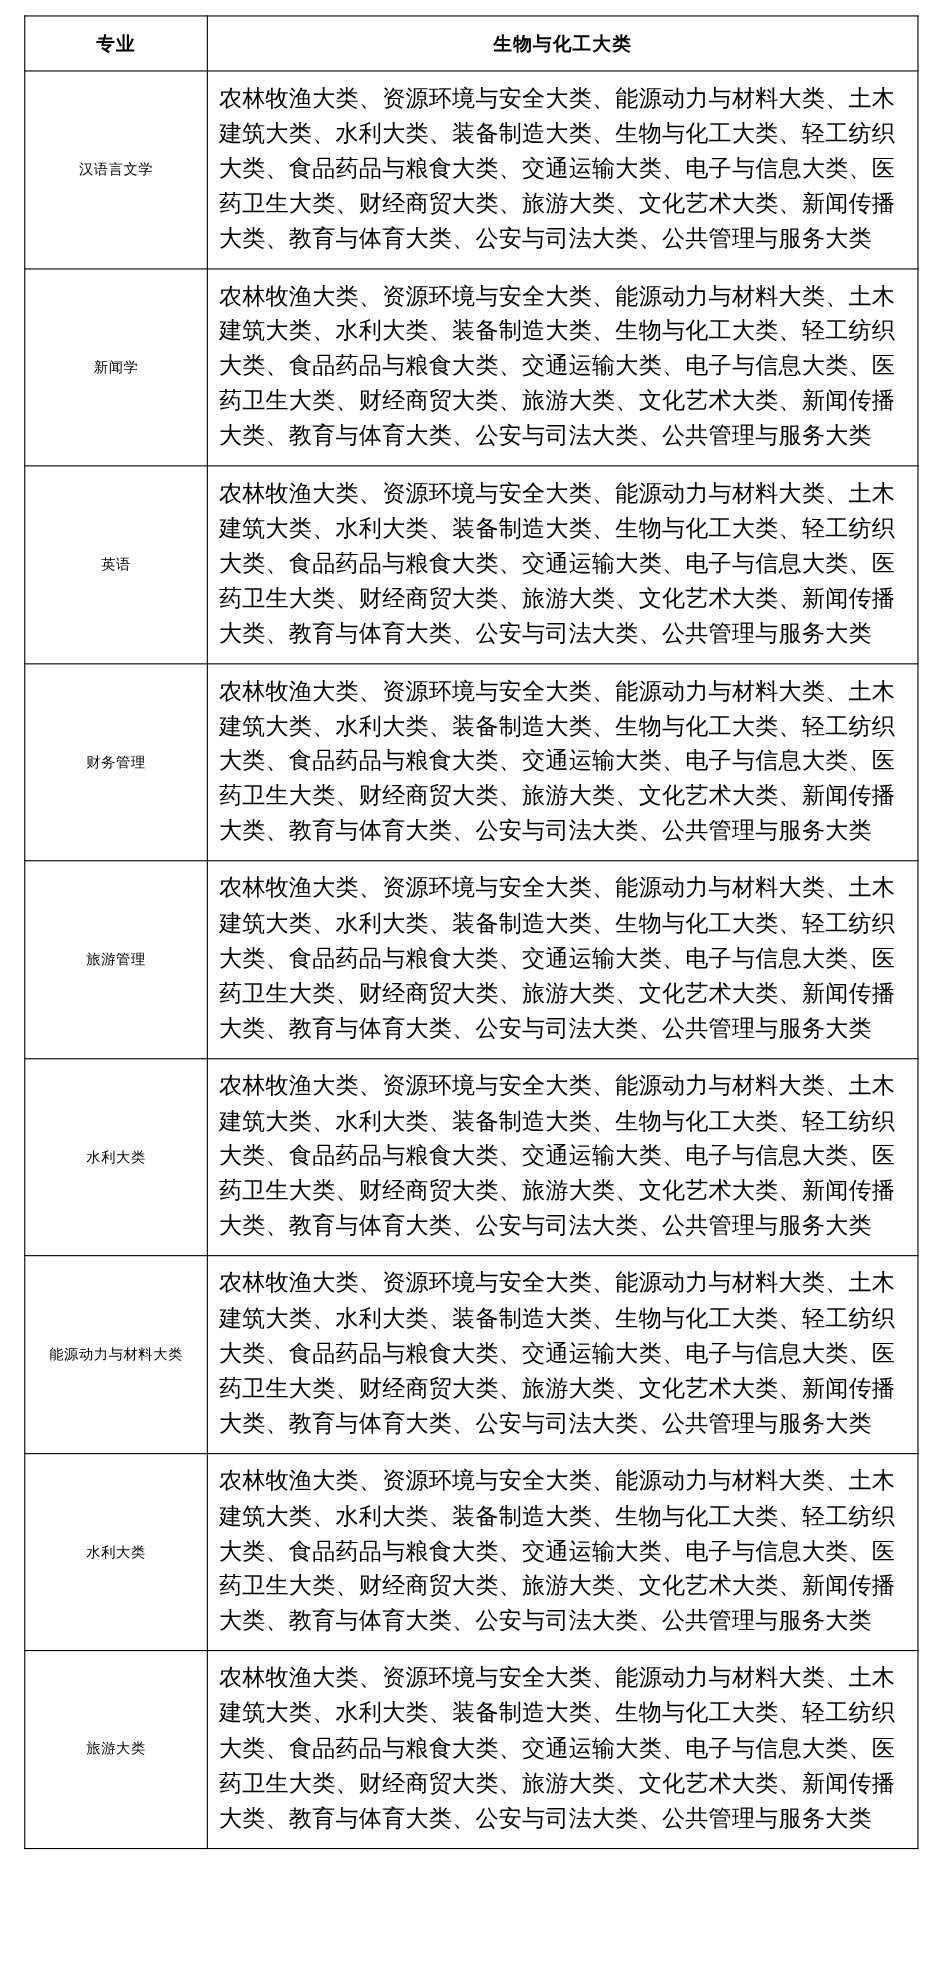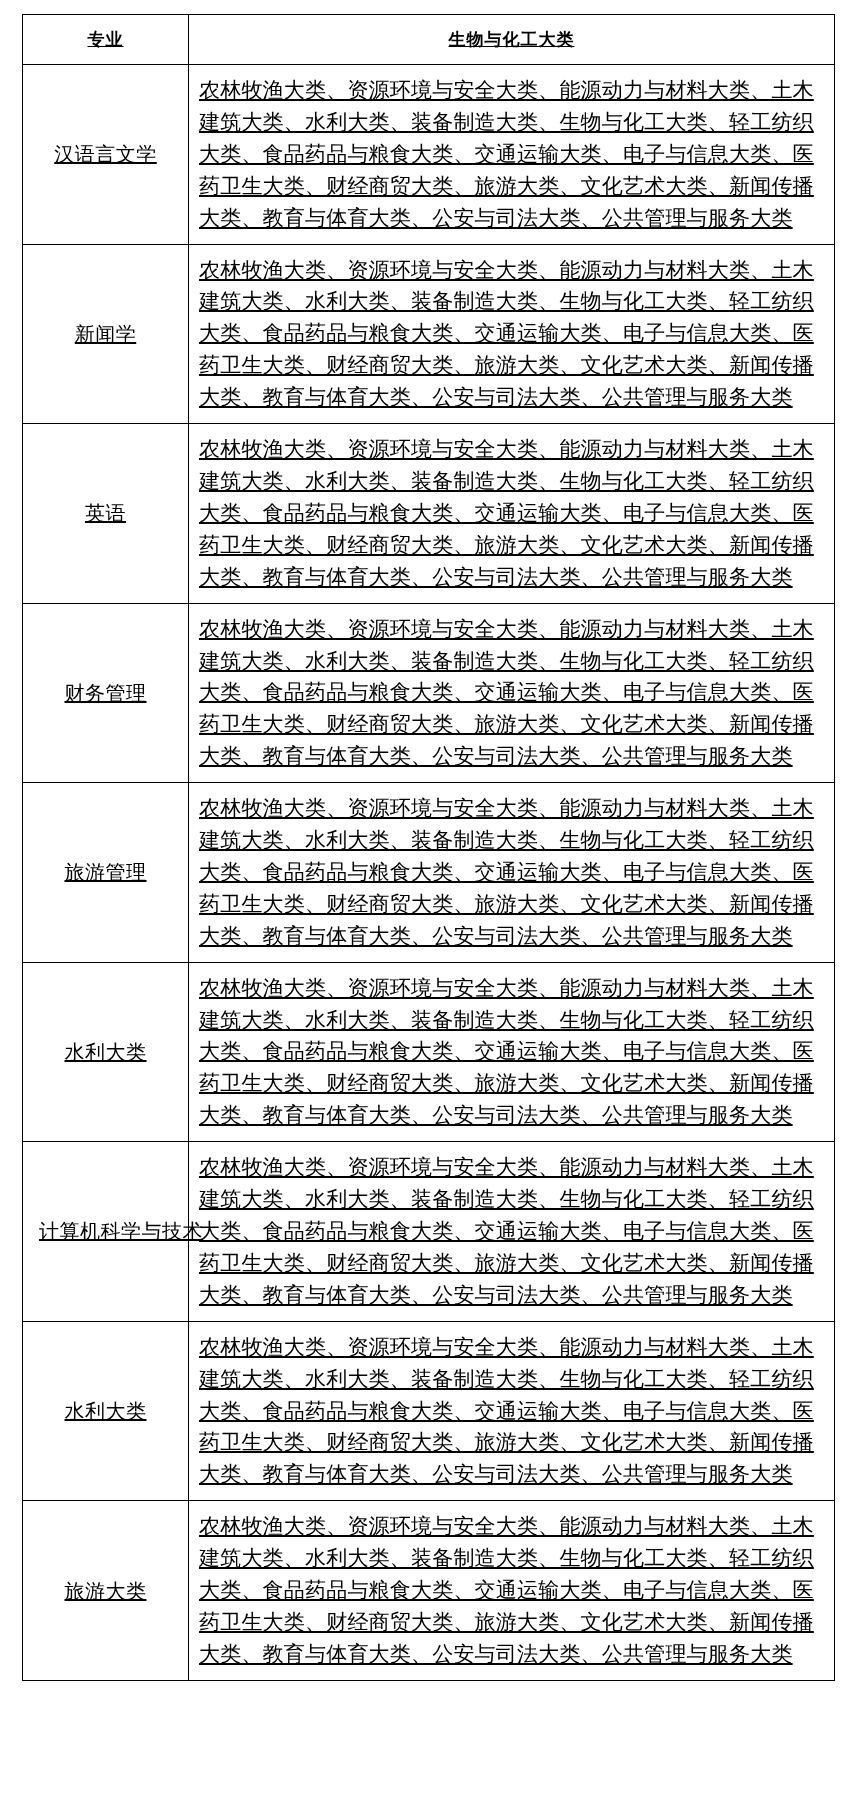--- a/index.html
+++ b/index.html
@@ -17,41 +17,40 @@
   .page {
     width: 857px;
     box-sizing: border-box;
     padding: 14px 22px 18px 22px;
   }
   table.majors-table {
     border-collapse: collapse;
     width: 100%;
     table-layout: fixed;
     background: #ffffff;
-    text-decoration: underline;
   }
   table.majors-table col.col-major { width: 166px; }
   table.majors-table col.col-scope { width: auto; }
 
   table.majors-table th,
   table.majors-table td {
     border: 1px solid #000000;
     vertical-align: middle;
   }
   table.majors-table thead th {
     text-align: center;
     font-weight: bold;
     font-size: 17px;
     padding: 13px 6px;
     letter-spacing: 1px;
   }
   table.majors-table td.major-cell {
     text-align: center;
-    font-size: 20px;
-    padding: 6px 16px;
+    font-size: 13px;
+    padding: 6px 2px;
     letter-spacing: 0.5px;
     line-height: 1.4;
     white-space: nowrap;
   }
   table.majors-table td.scope-cell {
     text-align: left;
     font-size: 21px;
     padding: 9px 10px 10px 10px;
     line-height: 1.52;
     letter-spacing: 0.2px;
@@ -92,21 +91,21 @@
       </tr>
       <tr>
         <td class="major-cell">旅游管理</td>
         <td class="scope-cell">农林牧渔大类、资源环境与安全大类、能源动力与材料大类、土木建筑大类、水利大类、装备制造大类、生物与化工大类、轻工纺织大类、食品药品与粮食大类、交通运输大类、电子与信息大类、医药卫生大类、财经商贸大类、旅游大类、文化艺术大类、新闻传播大类、教育与体育大类、公安与司法大类、公共管理与服务大类</td>
       </tr>
       <tr>
         <td class="major-cell">水利大类</td>
         <td class="scope-cell">农林牧渔大类、资源环境与安全大类、能源动力与材料大类、土木建筑大类、水利大类、装备制造大类、生物与化工大类、轻工纺织大类、食品药品与粮食大类、交通运输大类、电子与信息大类、医药卫生大类、财经商贸大类、旅游大类、文化艺术大类、新闻传播大类、教育与体育大类、公安与司法大类、公共管理与服务大类</td>
       </tr>
       <tr>
-        <td class="major-cell">计算机科学与技术</td>
+        <td class="major-cell">能源动力与材料大类</td>
         <td class="scope-cell">农林牧渔大类、资源环境与安全大类、能源动力与材料大类、土木建筑大类、水利大类、装备制造大类、生物与化工大类、轻工纺织大类、食品药品与粮食大类、交通运输大类、电子与信息大类、医药卫生大类、财经商贸大类、旅游大类、文化艺术大类、新闻传播大类、教育与体育大类、公安与司法大类、公共管理与服务大类</td>
       </tr>
       <tr>
         <td class="major-cell">水利大类</td>
         <td class="scope-cell">农林牧渔大类、资源环境与安全大类、能源动力与材料大类、土木建筑大类、水利大类、装备制造大类、生物与化工大类、轻工纺织大类、食品药品与粮食大类、交通运输大类、电子与信息大类、医药卫生大类、财经商贸大类、旅游大类、文化艺术大类、新闻传播大类、教育与体育大类、公安与司法大类、公共管理与服务大类</td>
       </tr>
       <tr>
         <td class="major-cell">旅游大类</td>
         <td class="scope-cell">农林牧渔大类、资源环境与安全大类、能源动力与材料大类、土木建筑大类、水利大类、装备制造大类、生物与化工大类、轻工纺织大类、食品药品与粮食大类、交通运输大类、电子与信息大类、医药卫生大类、财经商贸大类、旅游大类、文化艺术大类、新闻传播大类、教育与体育大类、公安与司法大类、公共管理与服务大类</td>
       </tr>

